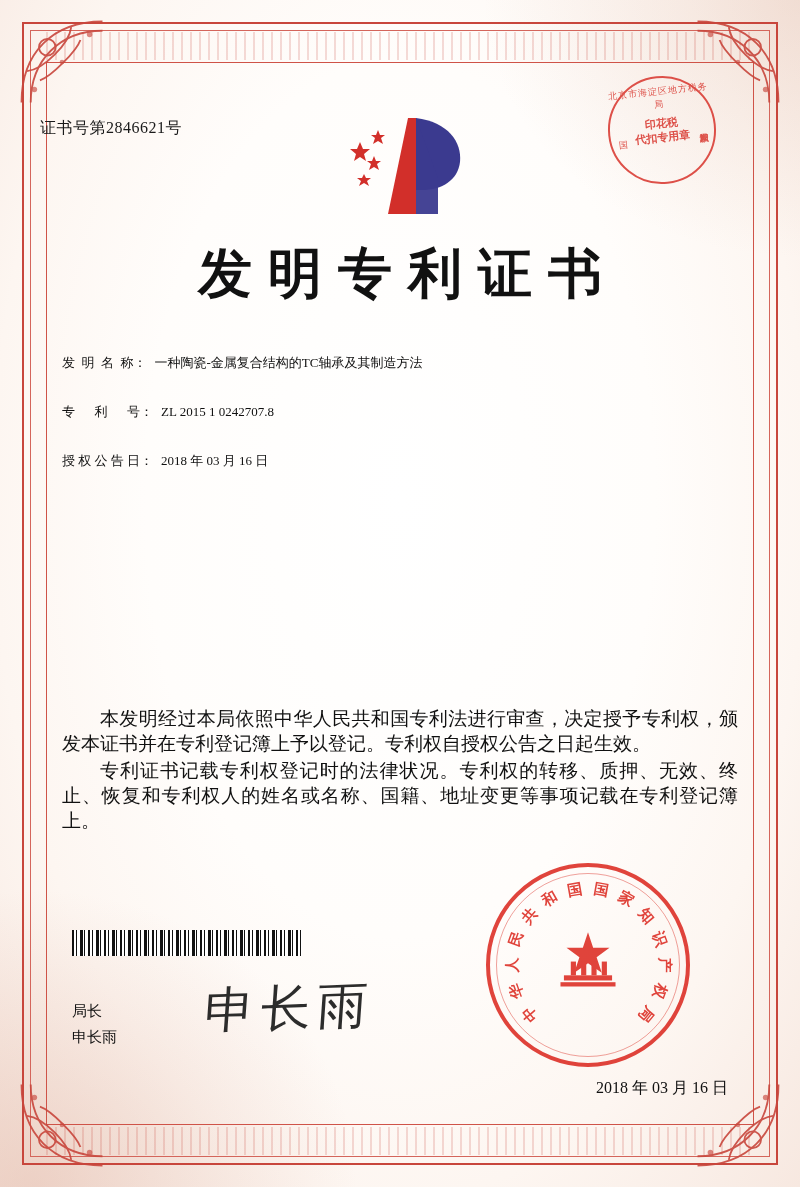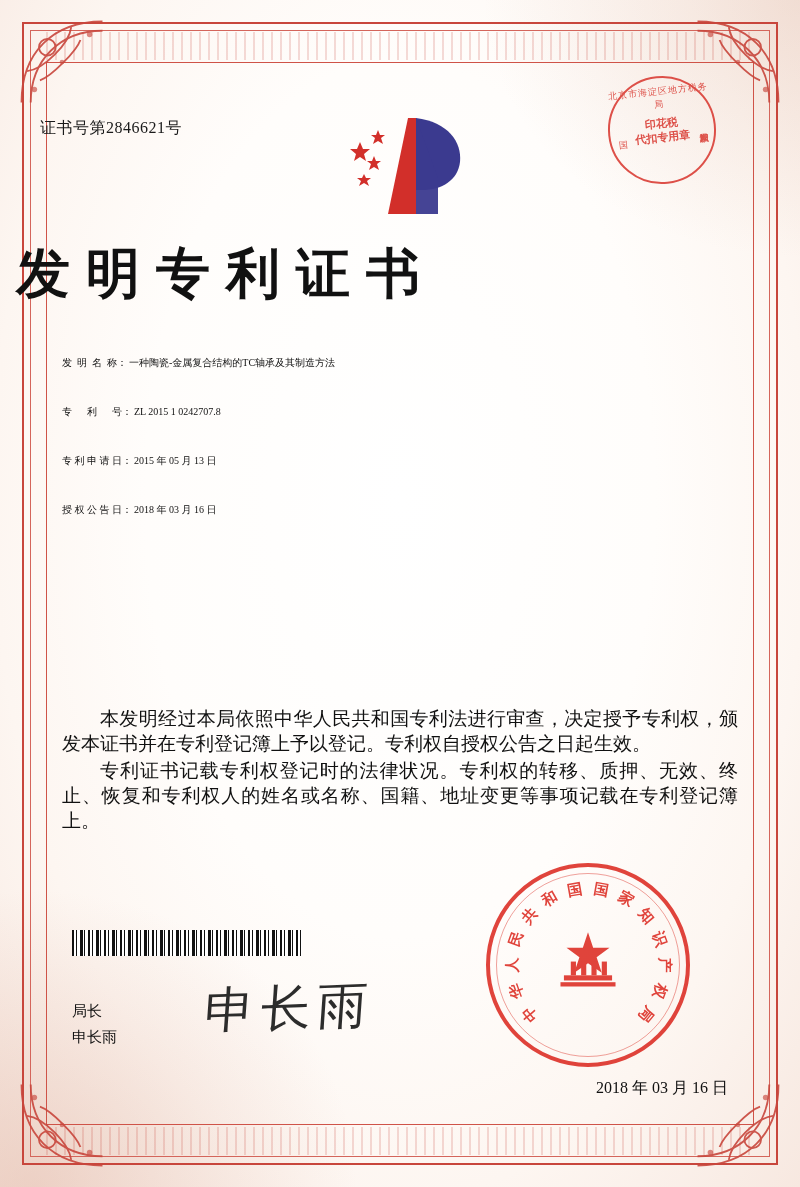--- a/index.html
+++ b/index.html
@@ -118,48 +118,49 @@
     font-size: 9px;
     writing-mode: vertical-rl;
   }
   .stamp-tax .side-l { left: 5px; }
   .stamp-tax .side-r { right: 5px; }
 
   .title {
     position: absolute;
     left: 0; right: 0;
     top: 238px;
+    text-align: center;
     font-size: 54px;
     letter-spacing: 16px;
     font-weight: bold;
     color: #111;
     text-indent: 16px;
     font-family: "DejaVu Serif", "Liberation Serif", serif;
   }
 
   .fields {
     position: absolute;
     left: 62px;
     right: 62px;
     top: 352px;
   }
   .field {
     display: flex;
     align-items: flex-end;
-    font-size: 10px;
+    font-size: 13px;
     color: #111;
     margin-bottom: 27px;
     line-height: 22px;
   }
   .field .label {
     white-space: pre;
     flex: none;
   }
   .field .value {
-    margin-left: 2px;
+    margin-left: 8px;
   }
 
   .body-text {
     position: absolute;
     left: 62px;
     right: 62px;
     top: 706px;
     font-size: 19px;
     line-height: 25px;
     color: #111;
@@ -376,24 +377,20 @@
   <div class="title">发明专利证书</div>
 
   <div class="fields">
     <div class="field">
       <span class="label">发  明  名  称：</span>
       <span class="value">一种陶瓷-金属复合结构的TC轴承及其制造方法</span>
     </div>
     <div class="field">
       <span class="label">专      利      号：</span>
       <span class="value">ZL 2015 1 0242707.8</span>
-    </div>
-    <div class="field">
-      <span class="label">专 利 申 请 日：</span>
-      <span class="value">2015 年 05 月 13 日</span>
     </div>
     <div class="field">
       <span class="label">授 权 公 告 日：</span>
       <span class="value">2018 年 03 月 16 日</span>
     </div>
   </div>
 
   <div class="body-text">
     <p>本发明经过本局依照中华人民共和国专利法进行审查，决定授予专利权，颁发本证书并在专利登记簿上予以登记。专利权自授权公告之日起生效。</p>
     <p>专利证书记载专利权登记时的法律状况。专利权的转移、质押、无效、终止、恢复和专利权人的姓名或名称、国籍、地址变更等事项记载在专利登记簿上。</p>

